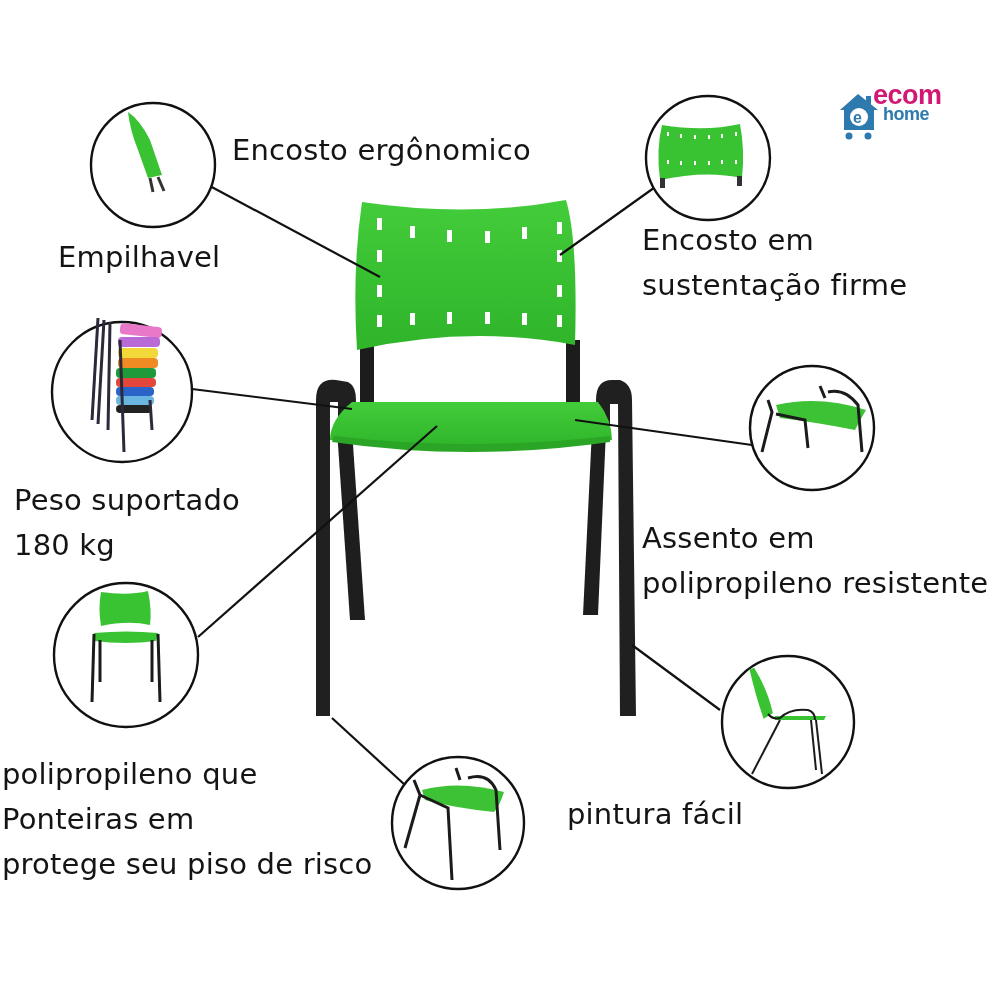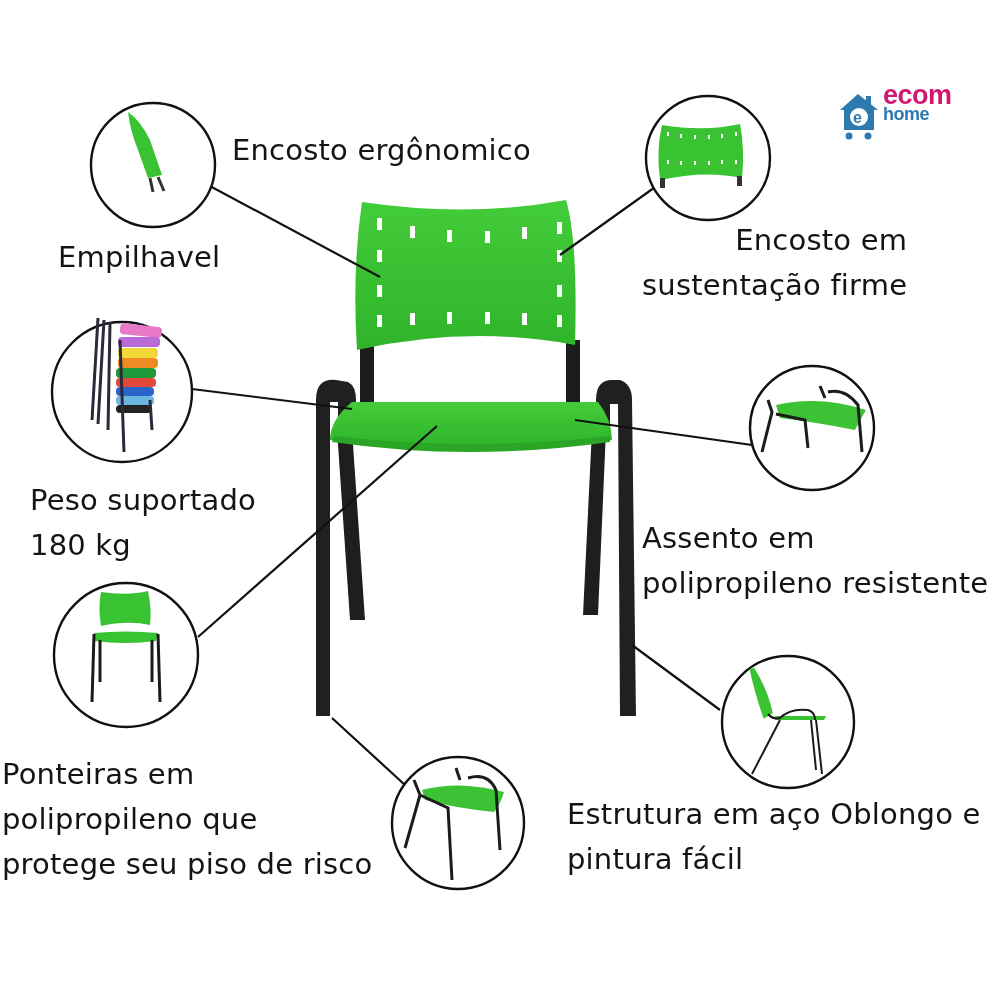--- a/index.html
+++ b/index.html
@@ -3,21 +3,21 @@
   <meta charset="utf-8">
   <style>
     html, body { margin: 0; padding: 0; background: #ffffff; }
     body { width: 1000px; height: 1000px; position: relative; overflow: hidden;
            font-family: "DejaVu Sans", "Liberation Sans", sans-serif; color: #111; }
     .canvas { position: absolute; left: 0; top: 0; width: 1000px; height: 1000px; }
     .label { position: absolute; font-size: 29px; line-height: 45px; letter-spacing: 0.2px;
              color: #141414; white-space: nowrap; }
     .label span { display: block; }
     .logo { position: absolute; left: 836px; top: 86px; width: 150px; height: 60px; }
-    .logo .w1 { position: absolute; left: 47px; top: -6px; font-size: 27px; font-weight: bold;
+    .logo .w1 { position: absolute; left: 37px; top: -6px; font-size: 27px; font-weight: bold;
                 color: #d11873; font-family: "Liberation Sans", sans-serif; letter-spacing: -0.5px; }
     .logo .w2 { position: absolute; left: 47px; top: 18px; font-size: 18px; font-weight: bold;
                 color: #2e7aaf; font-family: "Liberation Sans", sans-serif; letter-spacing: -0.5px; }
   </style>
 </head>
 <body>
 
 <div class="canvas">
 
   <svg width="1000" height="1000" viewBox="0 0 1000 1000" style="position:absolute;left:0;top:0">
@@ -181,43 +181,42 @@
       <circle cx="32" cy="50" r="3.5" fill="#2e7aaf"></circle>
     </svg>
     <span class="w1">ecom</span>
     <span class="w2">home</span>
   </div>
 
   <div class="label" style="left:232px; top:128px;">
     <span>Encosto ergônomico</span>
   </div>
 
-  <div class="label" style="left:642px; top:218px;text-align:right;">
+  <div class="label" style="left:642px; top:218px;">
     <span>Encosto em</span>
     <span>sustentação firme</span>
   </div>
 
   <div class="label" style="left:58px; top:235px;">
     <span>Empilhavel</span>
   </div>
 
   <div class="label" style="left:642px; top:516px;">
     <span>Assento em</span>
     <span>polipropileno resistente</span>
   </div>
 
-  <div class="label" style="left:30px; top:478px;">
+  <div class="label" style="left:14px; top:478px;">
     <span>Peso suportado</span>
     <span>180 kg</span>
   </div>
 
   <div class="label" style="left:2px; top:752px;">
+    <span>polipropileno que</span>
     <span>Ponteiras em</span>
-    <span>polipropileno que</span>
     <span>protege seu piso de risco</span>
   </div>
 
   <div class="label" style="left:567px; top:792px;">
-    <span>Estrutura em aço Oblongo e</span>
     <span>pintura fácil</span>
   </div>
 
 </div>
 
 </body></html>

